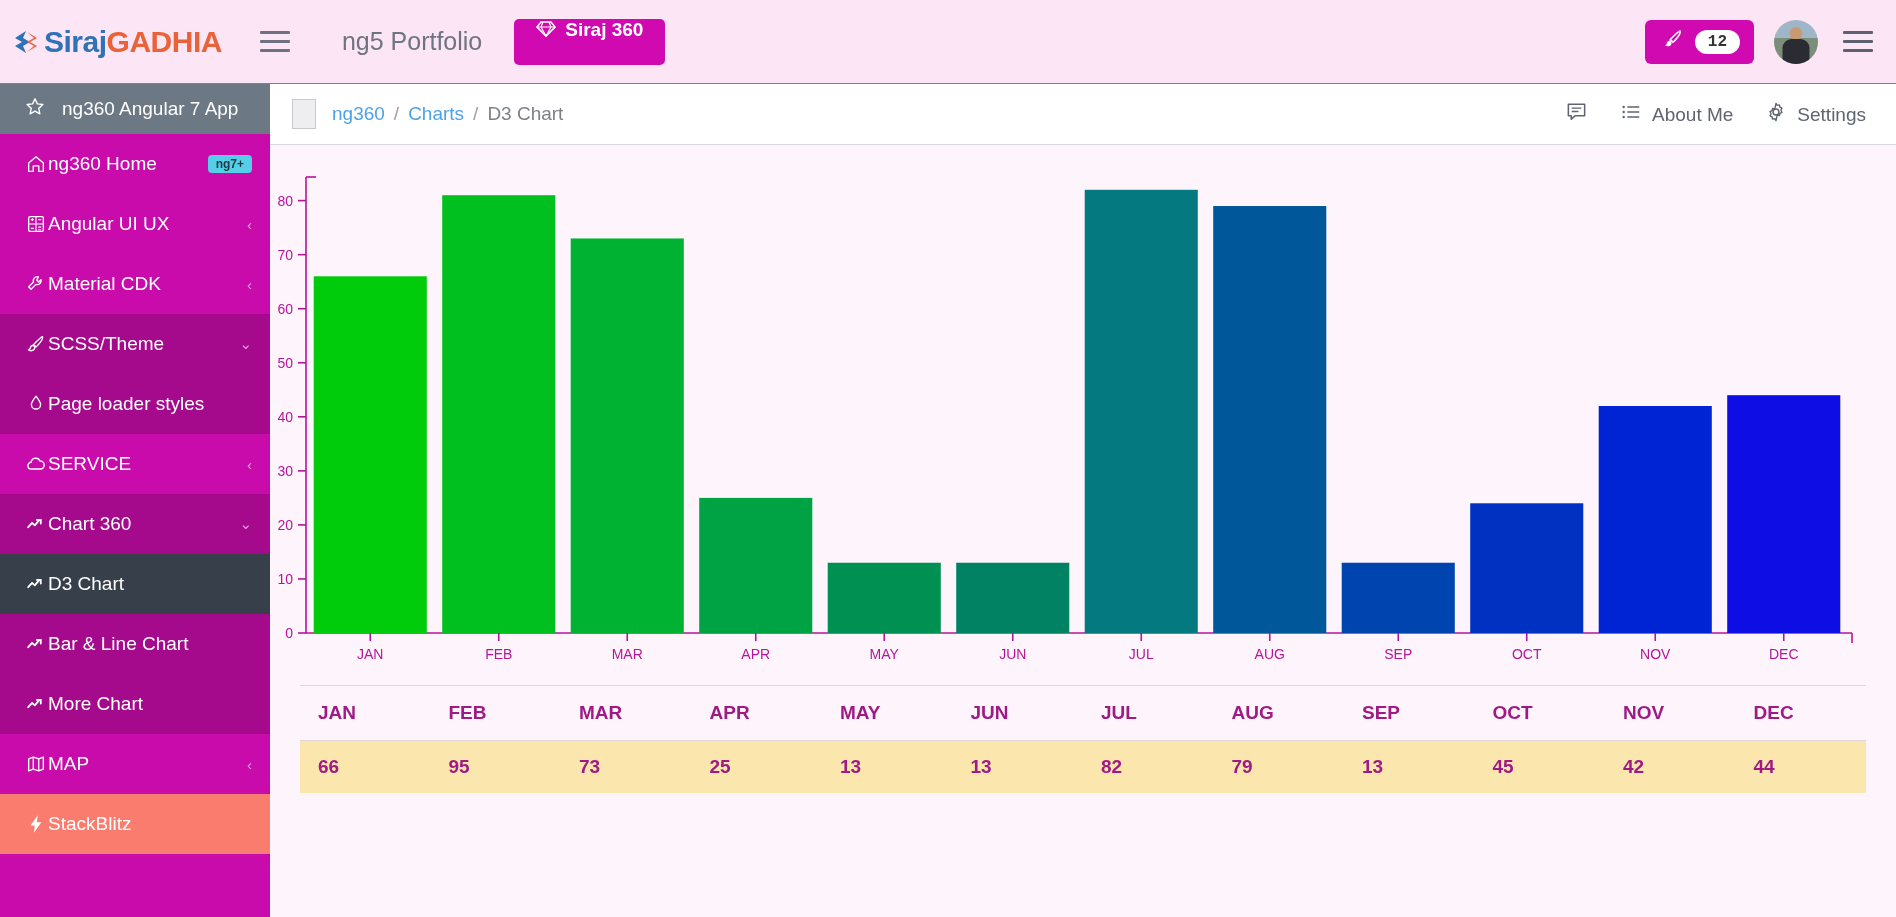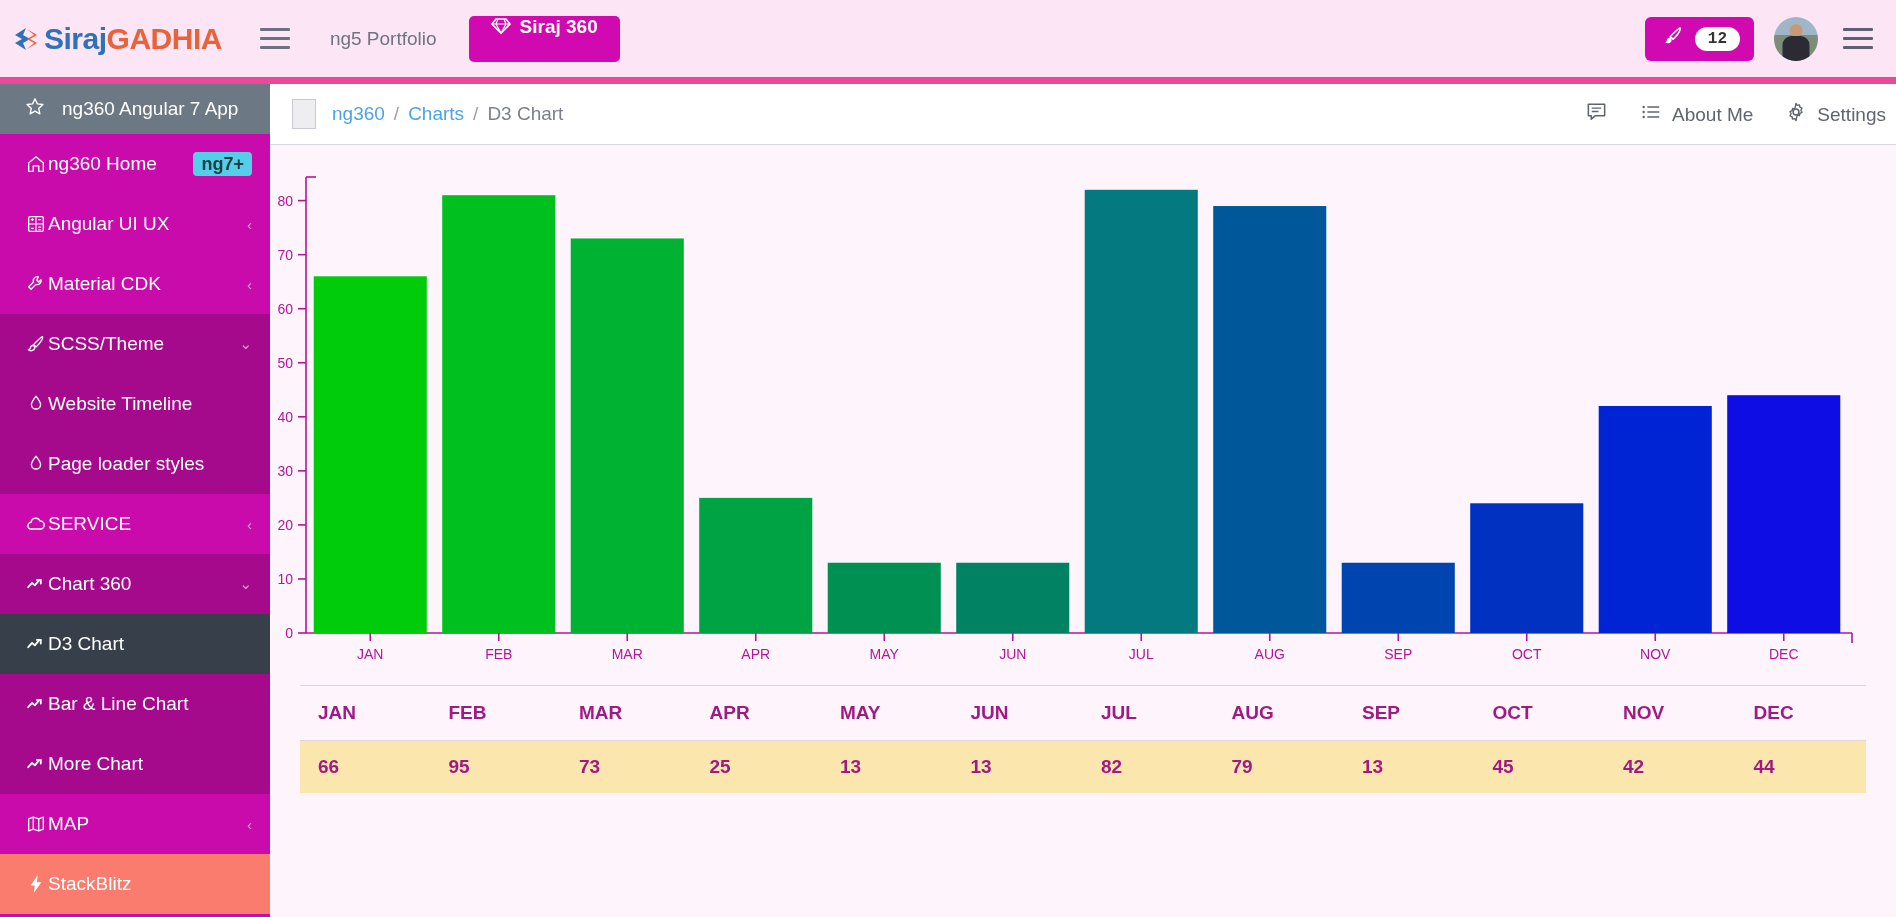--- a/index.html
+++ b/index.html
@@ -6,37 +6,37 @@
   html, body {
     width: 1896px; height: 917px;
     font-family: "Liberation Sans", sans-serif;
     background: #ffffff; overflow: hidden;
   }
 
   
   .topbar {
     position: absolute; left: 0; top: 0; width: 1896px; height: 84px;
     background: #fce5f5; display: flex; align-items: center;
-    border-bottom: 7px solid #ec4899;
+    border-bottom: 1px solid #ec4899;
   }
   .brand { display: flex; align-items: center; margin-left: 10px; }
   .brand-mark { width: 30px; height: 30px; position: relative; margin-right: 4px; }
   .brand-text { font-size: 30px; font-weight: bold; letter-spacing: -0.5px; white-space: nowrap; }
   .brand-a { color: #2f72b8; }
   .brand-b { color: #e8623a; }
 
   .hamburger-top {
     width: 46px; height: 46px; margin-left: 30px;
     display: flex; flex-direction: column; justify-content: center;
     align-items: center; gap: 6px; cursor: pointer;
   }
   .hamburger-top i { display: block; width: 30px; height: 3px; background: #6d7280; border-radius: 1px; }
 
   .nav-link-plain {
-    margin-left: 32px; font-size: 19px; color: #6f7481; cursor: pointer;
+    margin-left: 44px; font-size: 25px; color: #6f7481; cursor: pointer;
   }
   .btn-360 {
     margin-left: 32px; background: #d109b0; color: #fff;
     height: 46px; border-radius: 5px; display: flex; align-items: flex-start;
     padding: 0 22px; font-size: 19px; font-weight: bold; cursor: pointer; gap: 9px;
   }
   .topbar-right {
     margin-left: auto; display: flex; align-items: center; gap: 20px; margin-right: 18px;
   }
   .btn-brush {
@@ -81,29 +81,29 @@
     color: #ffffff; font-size: 19px; cursor: pointer; position: relative;
   }
   .side-item .ico { width: 24px; display: flex; justify-content: center; flex: 0 0 24px; }
   .side-item .lbl { flex: 1 1 auto; white-space: nowrap; }
   .side-item .chev { font-size: 15px; color: #f2b9e6; opacity: .85; }
   .lvl0 { background: #c90bab; }
   .lvl1 { background: #a50a8c; }
   .active-item { background: #37404a; }
   .stackblitz { background: #fa7c6e; }
   .pill {
-    background: #55cfe8; color: #1d3b42; font-size: 18px; font-weight: bold;
+    background: #55cfe8; color: #1d3b42; font-size: 12px; font-weight: bold;
     border-radius: 4px; padding: 3px 8px; line-height: 1;
   }
 
   
   .content { position: absolute; left: 270px; top: 84px; width: 1626px; height: 833px; background: #fdf5fb; }
   .crumbbar {
     height: 61px; background: #ffffff; border-bottom: 1px solid #d8d8e0;
-    display: flex; align-items: center; padding: 0 10px 0 22px;
+    display: flex; align-items: center; padding: 0 30px 0 22px;
   }
   .crumb-box { width: 24px; height: 30px; background: #eeeef0; border: 1px solid #c9c9d2; margin-right: 16px; }
   .crumb { font-size: 19px; color: #4da3e8; cursor: pointer; }
   .crumb.plain { color: #7c8089; cursor: default; }
   .crumb-sep { font-size: 19px; color: #9aa0a8; margin: 0 9px; }
   .crumb-right { margin-left: auto; display: flex; align-items: flex-end; gap: 32px; }
   .crumb-act { display: flex; align-items: center; gap: 10px; font-size: 19px; color: #5f6470; cursor: pointer; }
 
   
   .chart-wrap { position: relative; width: 1626px; height: 540px; background: #fdf5fb; }
@@ -215,28 +215,20 @@
       </div>
       <div class="side-item lvl1">
         <span class="ico">
           <svg width="22" height="22" viewBox="0 0 24 24">
             <path d="M19 4c-1 0-8 6.5-9.6 8.6l2.6 2.6C14 13.6 20.5 6.5 19 4z" fill="none" stroke="#fff" stroke-width="1.5"></path>
             <path d="M8.6 13.4c-1.8.3-2.6 1.5-2.9 3.1-.2 1-.7 1.6-1.6 2 1.9 1.3 4.8 1 6-.8.8-1.2.6-2.8-.5-3.9z" fill="none" stroke="#fff" stroke-width="1.5"></path>
           </svg>
         </span>
         <span class="lbl">SCSS/Theme</span>
         <span class="chev">⌄</span>
-      </div>
-      <div class="side-item lvl1">
-        <span class="ico">
-          <svg width="22" height="22" viewBox="0 0 24 24">
-            <path d="M12 3.5c3 4 5 6.4 5 9a5 5 0 11-10 0c0-2.6 2-5 5-9z" fill="none" stroke="#fff" stroke-width="1.5" stroke-linejoin="round"></path>
-          </svg>
-        </span>
-        <span class="lbl">Website Timeline</span>
       </div>
       <div class="side-item lvl1">
         <span class="ico">
           <svg width="22" height="22" viewBox="0 0 24 24">
             <path d="M12 3.5c3 4 5 6.4 5 9a5 5 0 11-10 0c0-2.6 2-5 5-9z" fill="none" stroke="#fff" stroke-width="1.5" stroke-linejoin="round"></path>
           </svg>
         </span>
         <span class="lbl">Page loader styles</span>
       </div>
       <div class="side-item lvl0">

